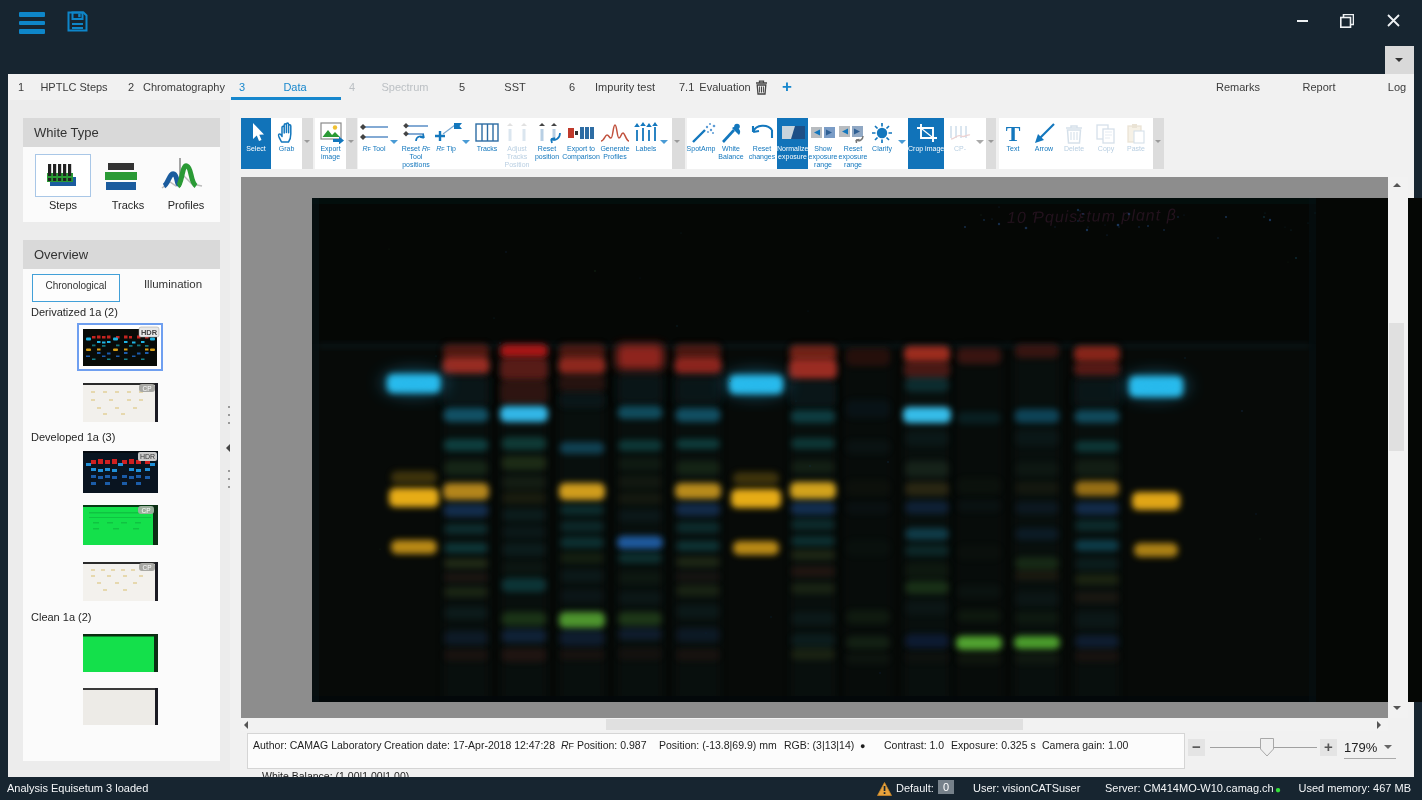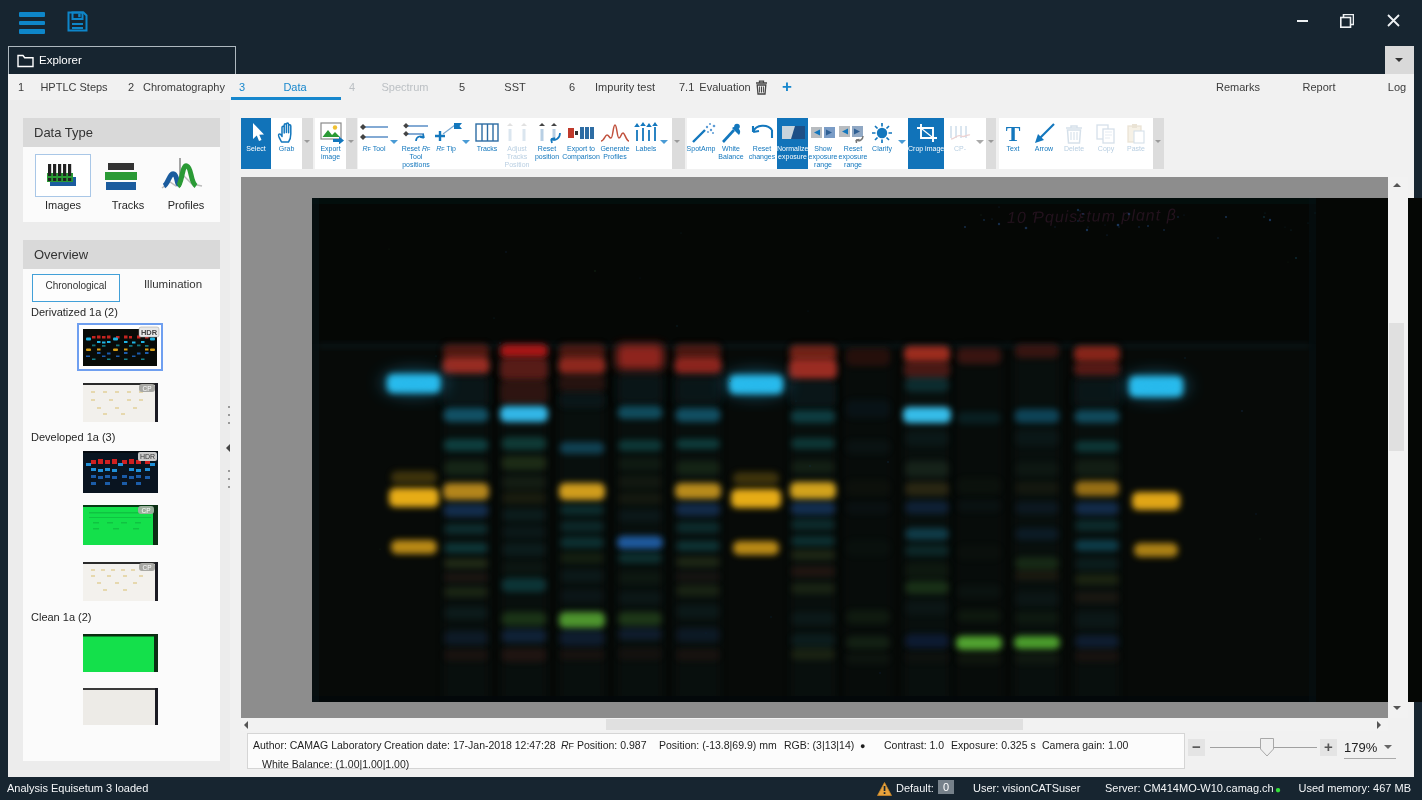--- a/index.html
+++ b/index.html
@@ -47,21 +47,21 @@
 #plate { position:absolute; left:71px; top:21px; width:1145px; height:504px; background:#050705; }
 
 #vscroll { position:absolute; left:1158px; top:77px; width:20px; height:541px; background:#f2f2f2; }
 #vthumb { position:absolute; left:1px; top:146px; width:15px; height:128px; background:#e0e0e0; }
 #hscroll { position:absolute; left:11px; top:618px; width:1147px; height:13px; background:#f2f2f2; }
 #hthumb { position:absolute; left:365px; top:1px; width:417px; height:11px; background:#e0e0e0; }
 .scrarrow { position:absolute; width:0; height:0; }
 
 #infobox { position:absolute; left:17px; top:633px; width:938px; height:36px; background:#fcfcfc; border:1px solid #d5d5d5; color:#1e1e1e; font-size:10.5px; }
 #infobox .l1 { position:absolute; left:0; top:5px; width:100%; white-space:nowrap; }
-#infobox .l2 { position:absolute; left:14px; top:24px; }
+#infobox .l2 { position:absolute; left:14px; top:36px; }
 .inf { position:absolute; top:0; }
 
 .zbtn { position:absolute; width:17px; height:17px; background:#e4e4e4; color:#555; text-align:center; line-height:15px; font-size:15px; font-weight:bold; }
 
 #statusbar { left:0; top:777px; width:1422px; height:23px; background:#172530; color:#f4f6f8; font-size:11px; }
 .sbitem { position:absolute; top:5px; }
 </style>
 </head>
 <body>
 
@@ -80,26 +80,20 @@
   <svg class="abs" style="left:1340px;top:14px" width="14" height="14" viewBox="0 0 14 14">
     <path d="M3.5 3.5 v-3 h10 v10 h-3" fill="none" stroke="#eef1f3" stroke-width="1.6"></path>
     <rect x="0.8" y="3.5" width="9.7" height="9.7" fill="none" stroke="#eef1f3" stroke-width="1.6"></rect>
   </svg>
   <svg class="abs" style="left:1387px;top:14px" width="13" height="13" viewBox="0 0 13 13">
     <path d="M1 1 L12 12 M12 1 L1 12" stroke="#eef1f3" stroke-width="1.8"></path>
   </svg>
 </div>
 
 <div id="tabrow" class="abs">
-  <div id="tab-explorer">
-    <svg class="abs" style="left:8px;top:7px" width="17" height="14" viewBox="0 0 17 14">
-      <path d="M1 12.5 V1.5 h5 l1.7 2.2 h8.3 v8.8 z" fill="none" stroke="#fff" stroke-width="1.4"></path>
-    </svg>
-    <span class="abs" style="left:30px;top:7px">Explorer</span>
-  </div>
   <div id="tabrow-dd">
     <div style="position:absolute;left:10px;top:12px;border:4.5px solid transparent;border-top-color:#333"></div>
   </div>
 </div>
 
 <div id="navrow" class="abs">
   <div class="navsec" style="left:2px;width:110px">
       <span class="navnum">1</span>
       <span class="navname">HPTLC Steps</span>
     </div>
@@ -139,21 +133,21 @@
   <div class="navsec" style="left:1236px;width:150px">
       <span class="navname2">Report</span>
     </div>
   <div class="navsec" style="left:1314px;width:150px">
       <span class="navname2">Log</span>
     </div>
   <div id="nav-underline"></div>
 </div>
 
 <div id="lpanel" class="abs">
-  <div class="phead" style="top:18px">Data Type</div>
+  <div class="phead" style="top:18px">White Type</div>
   <div class="pwhite" style="top:47px;height:75px"></div>
   <div class="abs" style="left:27px;top:54px;width:56px;height:43px;background:#fff;border:1px solid #a9c7e7"></div>
   <svg class="abs" style="left:37px;top:63px" width="38" height="28" viewBox="0 0 38 28">
     <rect x="5" y="14" width="26" height="9" fill="#1b5c9e"></rect>
     <rect x="2" y="10" width="26" height="9" fill="#2a9a35"></rect>
     <g fill="#222">
       <rect x="3" y="1" width="3.2" height="12"></rect>
         <rect x="8" y="1" width="3.2" height="12"></rect>
       <rect x="13" y="1" width="3.2" height="12"></rect>
         <rect x="18" y="1" width="3.2" height="12"></rect>
@@ -169,21 +163,21 @@
     <rect x="3" y="2" width="26" height="7" fill="#333"></rect>
     <rect x="0" y="11" width="32" height="8" fill="#2a9a35"></rect>
     <rect x="1" y="21" width="30" height="8" fill="#1b5c9e"></rect>
   </svg>
   <svg class="abs" style="left:152px;top:56px" width="44" height="40" viewBox="0 0 44 40">
     <path d="M20 2 V30" stroke="#888" stroke-width="1.5"></path>
     <path d="M2 32 L10 26 L16 30 L24 20 L32 28 L42 30" stroke="#bbb" stroke-width="1.5" fill="none"></path>
     <path d="M4 30 C8 28 10 16 14 18 C18 20 16 30 20 28" stroke="#1b5c9e" stroke-width="5" fill="none"></path>
     <path d="M18 30 C22 28 22 8 27 10 C32 12 30 26 36 30" stroke="#2a9a35" stroke-width="5" fill="none"></path>
   </svg>
-  <div class="plabel" style="left:27px;top:99px;width:56px;text-align:center">Images</div>
+  <div class="plabel" style="left:27px;top:99px;width:56px;text-align:center">Steps</div>
   <div class="plabel" style="left:90px;top:99px;width:60px;text-align:center">Tracks</div>
   <div class="plabel" style="left:146px;top:99px;width:64px;text-align:center">Profiles</div>
   <div class="phead" style="top:140px">Overview</div>
   <div class="pwhite" style="top:169px;height:492px"></div>
   <div class="abs" style="left:24px;top:174px;width:88px;height:28px;border:1px solid #42a0d8;background:#fdfdfd;color:#333;font-size:10px;text-align:center;line-height:21px">Chronological</div>
   <div class="abs" style="left:121px;top:174px;width:88px;height:22px;color:#333;font-size:11.5px;text-align:center;line-height:21px">Illumination</div>
   <div class="plabel" style="left:23px;top:206px">Derivatized 1a (2)</div>
   <div class="thumb" style="left:69px;top:223px;width:86px;height:48px;border:2px solid #6f9ff0;background:#ffffff">
     <svg width="82" height="44" viewBox="0 0 82 44">
       <rect width="82" height="44" fill="#fff"></rect>
@@ -910,21 +904,21 @@
   <div class="scrarrow" style="left:5px;top:529px;border:4px solid transparent;border-top-color:#555;border-bottom-width:0"></div>
 </div>
 <div id="hscroll">
   <div id="hthumb"></div>
   <div class="scrarrow" style="left:3px;top:2.5px;border:4px solid transparent;border-right-color:#555;border-left-width:0"></div>
   <div class="scrarrow" style="left:1136px;top:2.5px;border:4px solid transparent;border-left-color:#555;border-right-width:0"></div>
 </div>
 <div id="infobox">
   <div class="l1">
     <span class="inf" style="left:5px">Author: CAMAG Laboratory</span>
-    <span class="inf" style="left:136px">Creation date: 17-Jan-2018 12:47:28</span>
+    <span class="inf" style="left:136px">Creation date: 17-Apr-2018 12:47:28</span>
     <span class="inf" style="left:313px"><i>R</i><span style="font-size:9px">F</span> Position: 0.987</span>
     <span class="inf" style="left:411px">Position: (-13.8|69.9) mm</span>
     <span class="inf" style="left:536px">RGB: (3|13|14)</span>
     <span class="inf" style="left:612px;font-size:9px;top:2px">●</span>
     <span class="inf" style="left:636px">Contrast: 1.0</span>
     <span class="inf" style="left:703px">Exposure: 0.325 s</span>
     <span class="inf" style="left:794px">Camera gain: 1.00</span>
   </div>
   <div class="l2">White Balance: (1.00|1.00|1.00)</div>
 </div>

